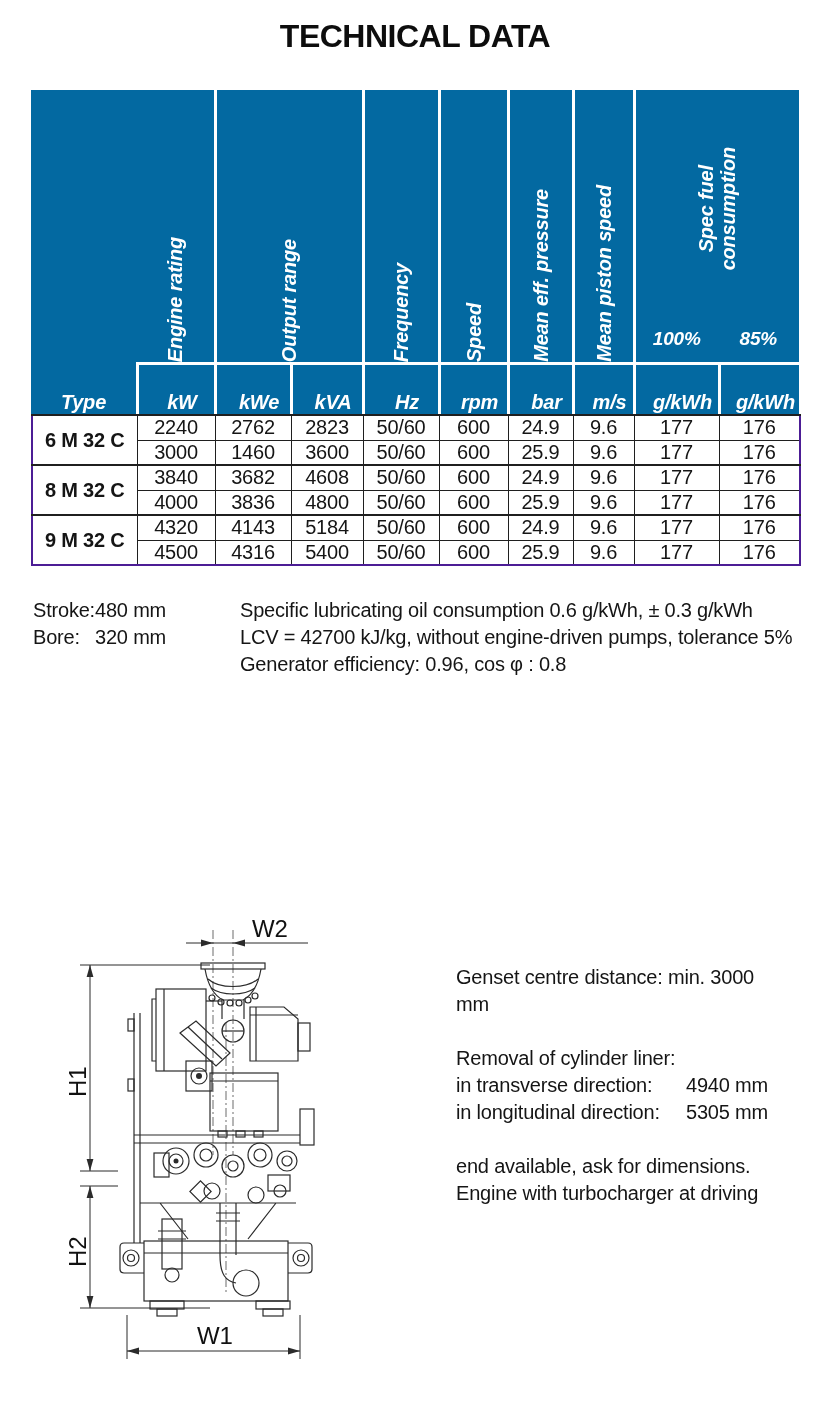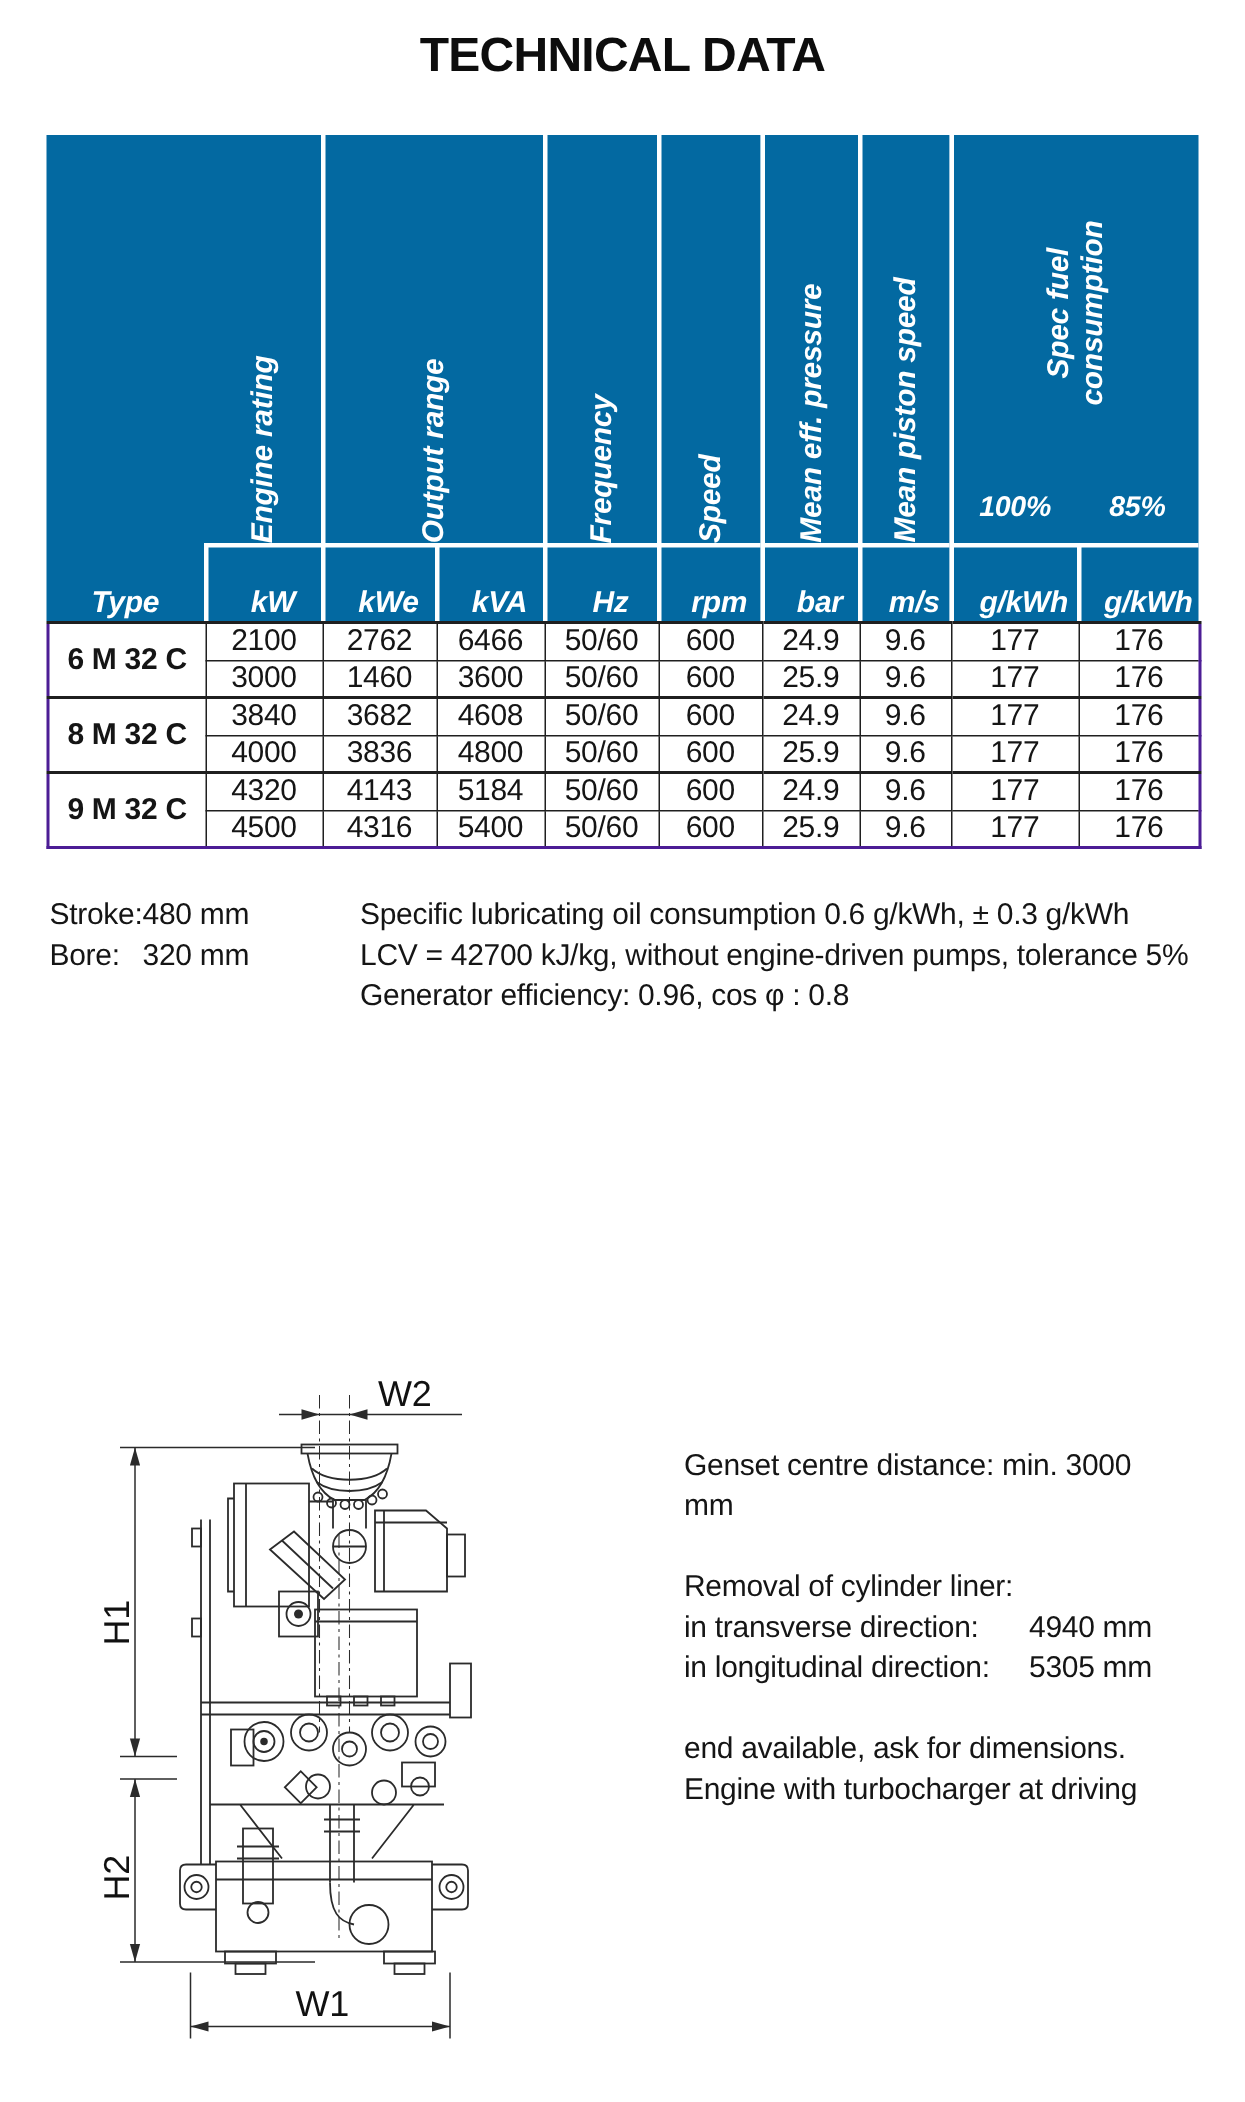--- a/index.html
+++ b/index.html
@@ -147,23 +147,23 @@
         <col style="width:76px">
           <col style="width:69px">
           <col style="width:65px">
           <col style="width:61px">
         <col style="width:85px">
           <col style="width:81px">
       </colgroup>
       <tbody>
         <tr class="gfirst">
           <td class="type" rowspan="2">6 M 32 C</td>
-          <td>2100</td>
+          <td>2240</td>
           <td>2762</td>
-          <td>6466</td>
+          <td>2823</td>
           <td>50/60</td>
           <td>600</td>
           <td>24.9</td>
           <td>9.6</td>
           <td>177</td>
           <td>176</td>
         </tr>
         <tr>
           <td>3000</td>
           <td>1460</td>

